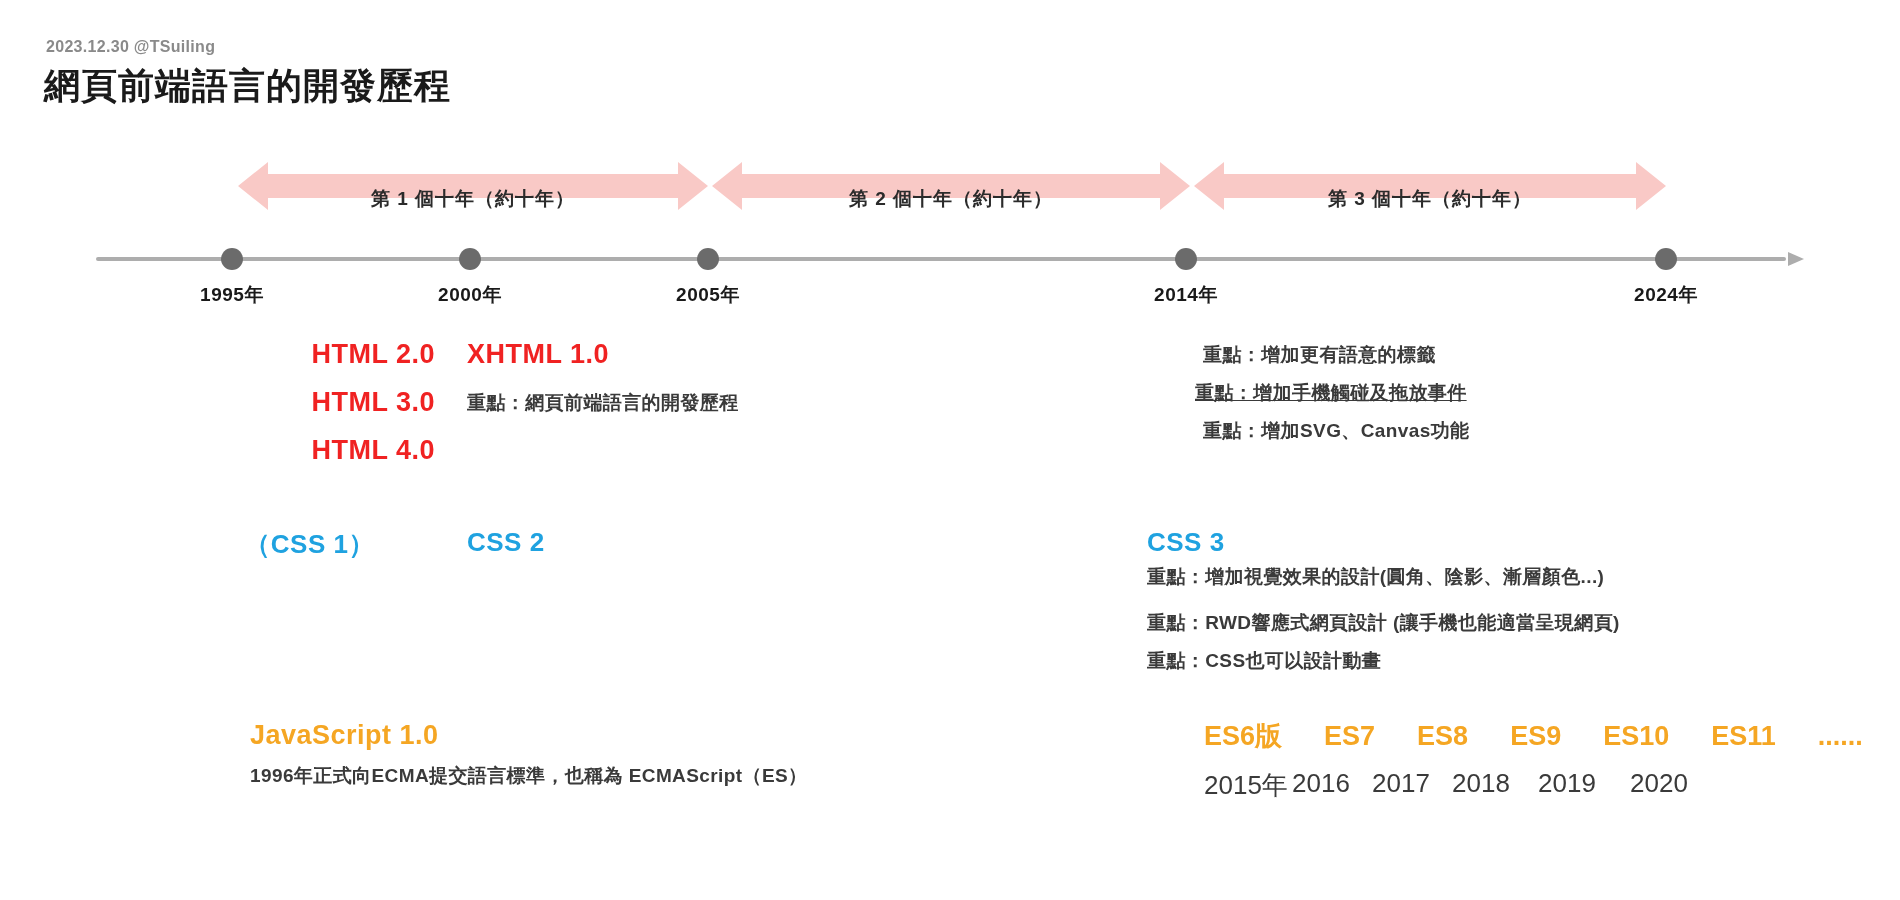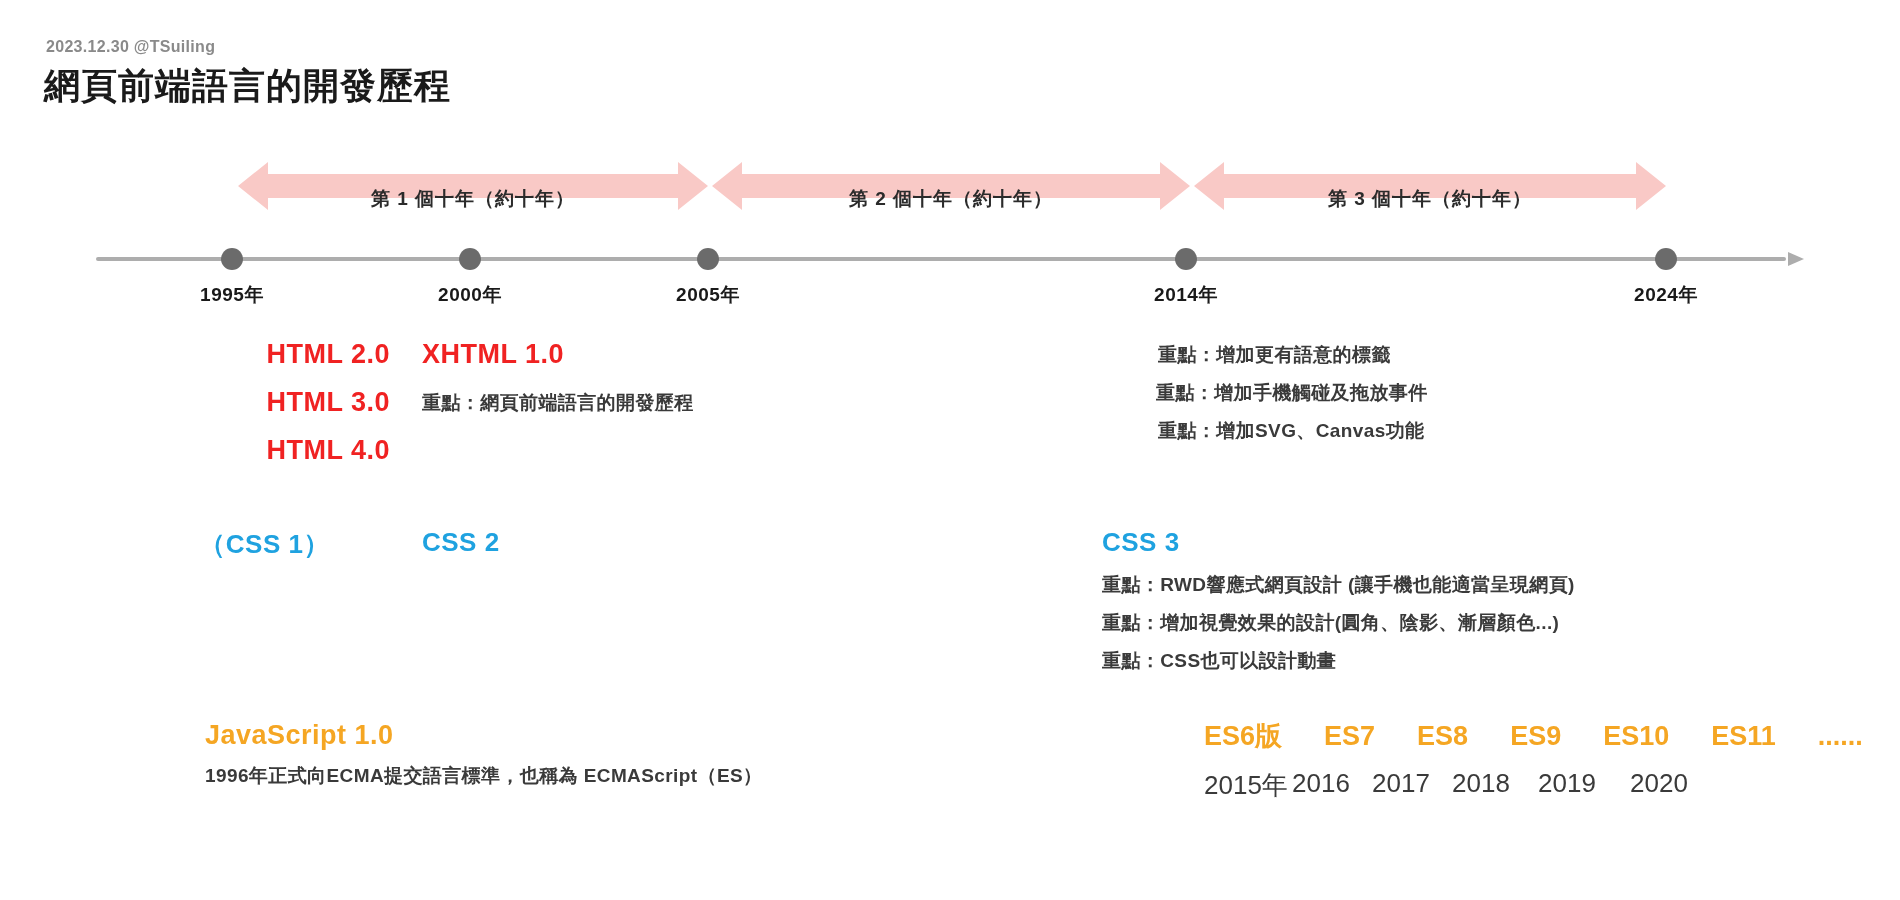--- a/index.html
+++ b/index.html
@@ -101,21 +101,21 @@
     top: 282px;
     font-size: 19px;
     font-weight: bold;
     color: #1a1a1a;
     letter-spacing: .5px;
     transform: translateX(-50%);
     white-space: nowrap;
   }
 
   
-  .block { position: absolute; }
+  .block { position: absolute; padding-left: 45px; }
   .htag {
     font-size: 27px;
     font-weight: bold;
     color: #f02222;
     letter-spacing: .5px;
     white-space: nowrap;
     line-height: 48px;
   }
   .htag.r { text-align: right; }
   .ctag {
@@ -221,36 +221,36 @@
   <div class="htag r">HTML 4.0</div>
 </div>
 
 <div class="block" style="left:422px; top:330px;">
   <div class="htag">XHTML 1.0</div>
   <div class="note" style="margin-top:6px;">重點：網頁前端語言的開發歷程</div>
 </div>
 
 <div class="block" style="left:1148px; top:330px;">
   <div class="note" style="margin-top:6px; margin-left:10px;">重點：增加更有語意的標籤</div>
-  <div class="note" style="margin-left:8px;">重點：增加手機觸碰及拖放事件</div>
+  <div class="note" style="margin-left:2px;text-decoration:underline;">重點：增加手機觸碰及拖放事件</div>
   <div class="note" style="margin-left:10px;">重點：增加SVG、Canvas功能</div>
 </div>
 
 <div class="block" style="left:0px; top:527px; width:330px; text-align:right;">
   <div class="ctag" style="display:inline-block;">（CSS 1）</div>
 </div>
 
 <div class="block" style="left:422px; top:527px;">
   <div class="ctag">CSS 2</div>
 </div>
 
 <div class="block" style="left:1102px; top:527px;">
   <div class="ctag">CSS 3</div>
+  <div class="note">重點：增加視覺效果的設計(圓角、陰影、漸層顏色...)</div>
   <div class="note" style="margin-top:8px;">重點：RWD響應式網頁設計 (讓手機也能適當呈現網頁)</div>
-  <div class="note">重點：增加視覺效果的設計(圓角、陰影、漸層顏色...)</div>
   <div class="note">重點：CSS也可以設計動畫</div>
 </div>
 
 <div class="block" style="left:205px; top:720px;">
   <div class="jtag">JavaScript 1.0</div>
   <div class="note" style="margin-top:6px;">1996年正式向ECMA提交語言標準，也稱為 ECMAScript（ES）</div>
 </div>
 
 <div class="es-row" style="left:1204px; top:718px; gap:42px;">
   <div class="es-item">ES6版</div>

